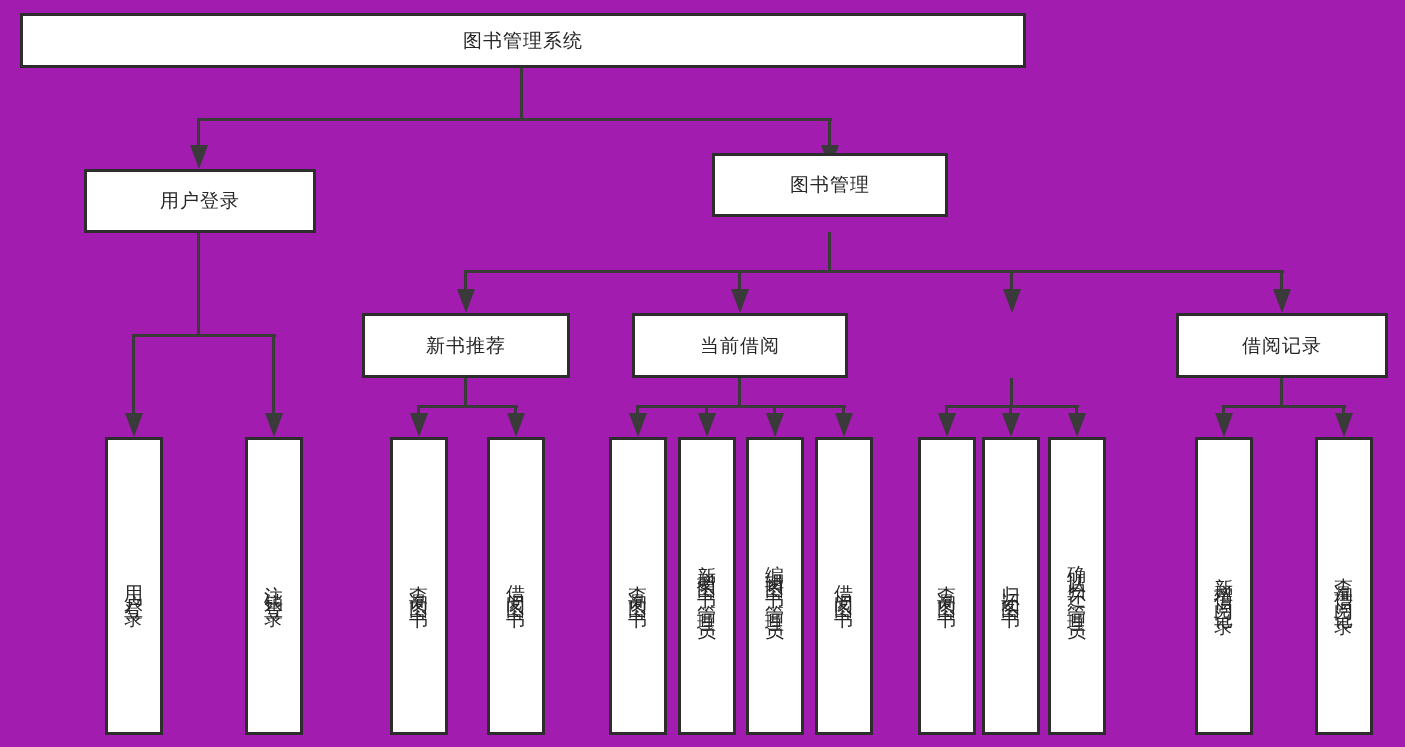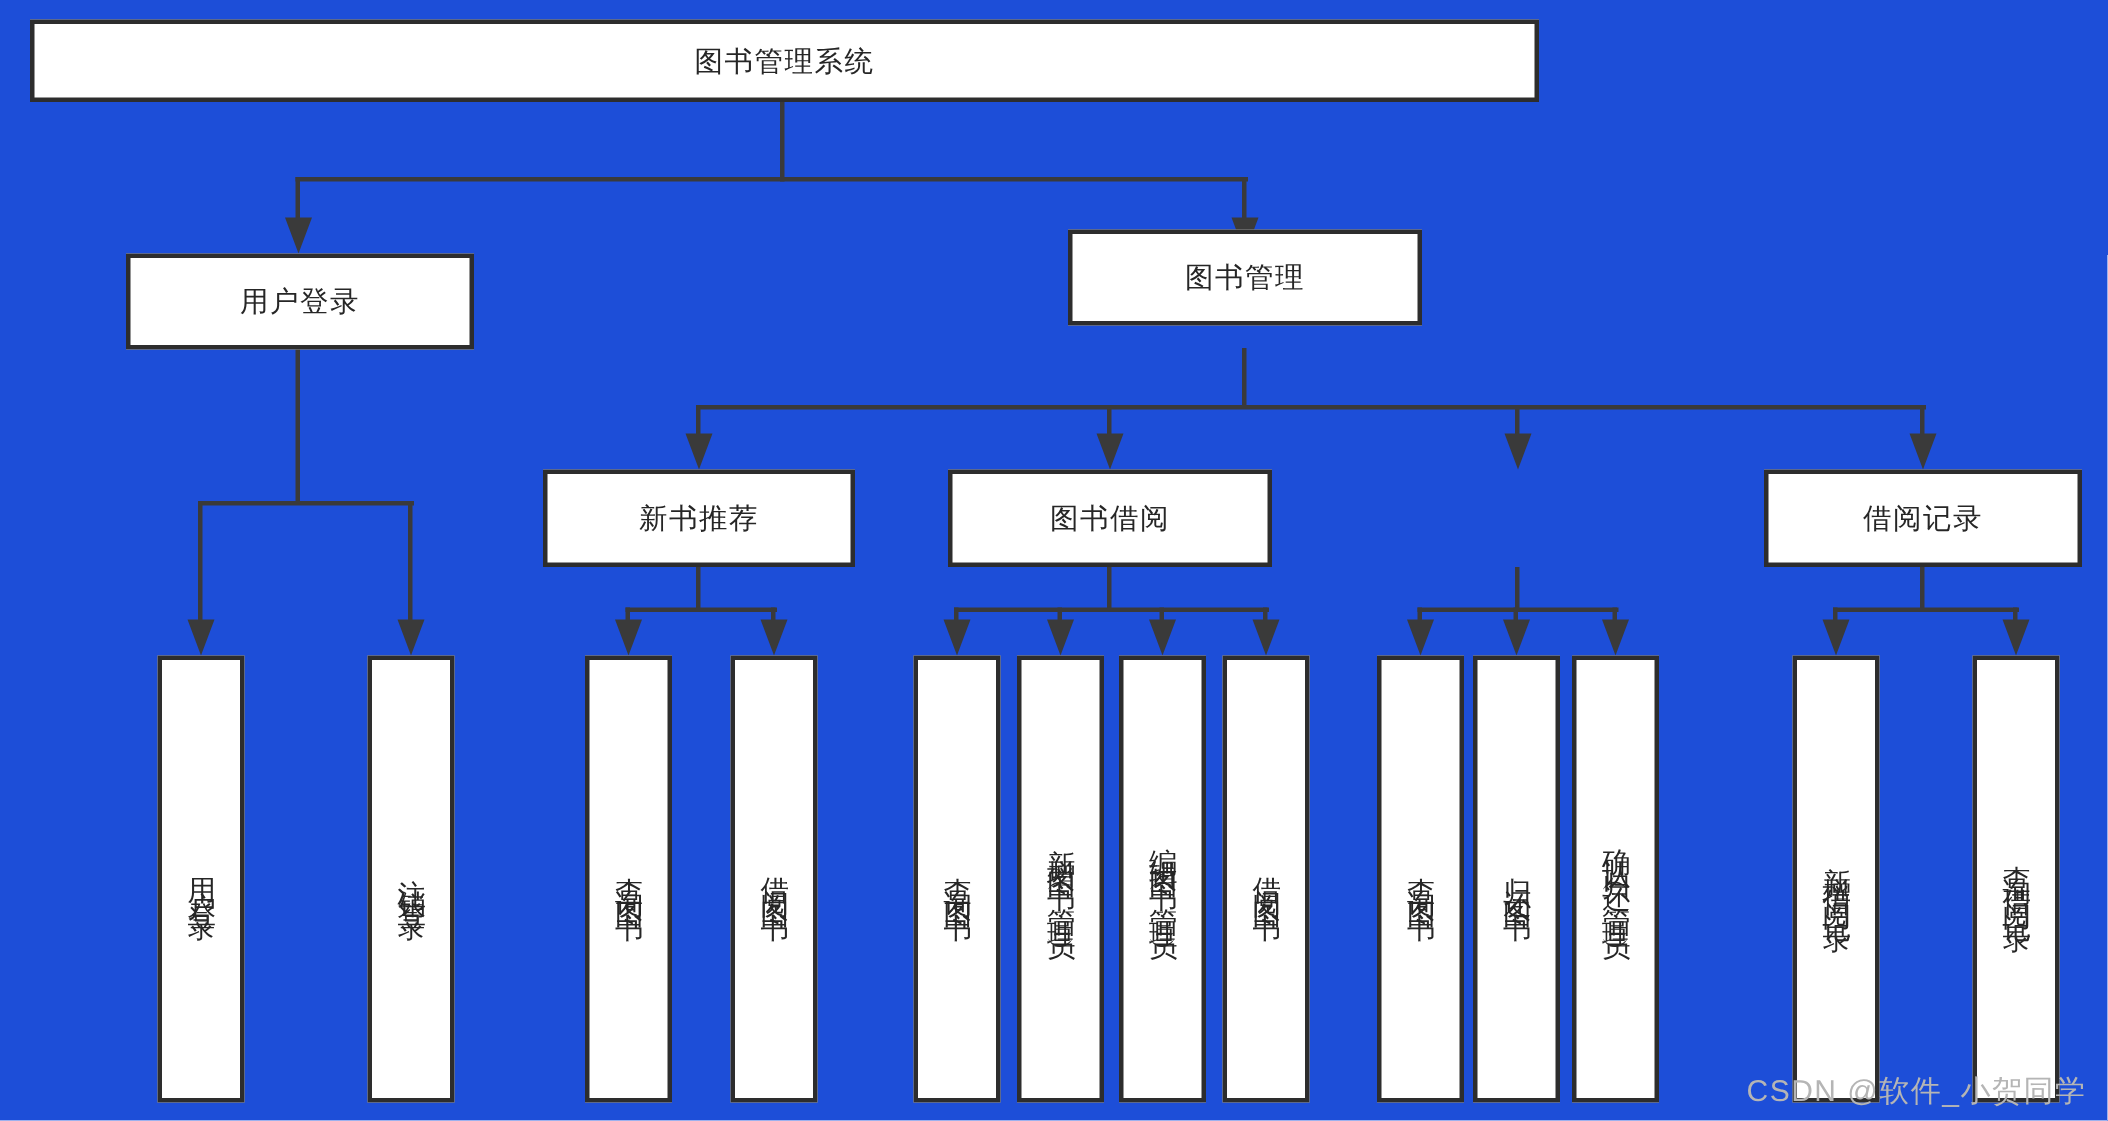--- a/index.html
+++ b/index.html
@@ -1,20 +1,20 @@
 <!DOCTYPE html>
 <html><head>
 <meta charset="utf-8">
 <style>
   html, body { margin: 0; padding: 0; background: #ffffff; }
   .stage {
     position: relative;
     width: 1405px;
     height: 747px;
-    background: #1d4ed8;
+    background: #a21caf;
     font-family: "Liberation Sans", "DejaVu Sans", sans-serif;
     overflow: hidden;
   }
   .box {
     position: absolute;
     box-sizing: border-box;
     border: 3px solid #2d2d2d;
     background: #ffffff;
     color: #262626;
     display: flex;
@@ -114,36 +114,35 @@
   <div class="ah" style="left:1215px;top:413px"></div>
   <div class="vline" style="left:1342px;top:405px;height:14px"></div>
   <div class="ah" style="left:1335px;top:413px"></div>
 
   <div class="box h" style="left:20px;top:13px;width:1006px;height:55px">图书管理系统</div>
 
   <div class="box h" style="left:84px;top:169px;width:232px;height:64px">用户登录</div>
   <div class="box h" style="left:712px;top:153px;width:236px;height:64px">图书管理</div>
 
   <div class="box h" style="left:362px;top:313px;width:208px;height:65px">新书推荐</div>
-  <div class="box h" style="left:632px;top:313px;width:216px;height:65px">图书借阅</div>
+  <div class="box h" style="left:632px;top:313px;width:216px;height:65px">当前借阅</div>
   <div class="box h" style="left:1176px;top:313px;width:212px;height:65px">借阅记录</div>
 
   <div class="box v" style="left:105px">用户登录</div>
   <div class="box v" style="left:245px">注销登录</div>
 
   <div class="box v" style="left:390px">查询图书</div>
   <div class="box v" style="left:487px">借阅图书</div>
 
   <div class="box v" style="left:609px">查询图书</div>
   <div class="box v" style="left:678px">新增图书（管理员）</div>
   <div class="box v" style="left:746px">编辑图书（管理员）</div>
   <div class="box v" style="left:815px">借阅图书</div>
 
   <div class="box v" style="left:918px">查询图书</div>
   <div class="box v" style="left:982px">归还图书</div>
   <div class="box v" style="left:1048px">确认归还（管理员）</div>
 
   <div class="box v" style="left:1195px">新增借阅记录</div>
   <div class="box v" style="left:1315px">查询借阅记录</div>
 
-  <div class="watermark">CSDN @软件_小贺同学</div>
 
 </div>
 
 </body></html>

